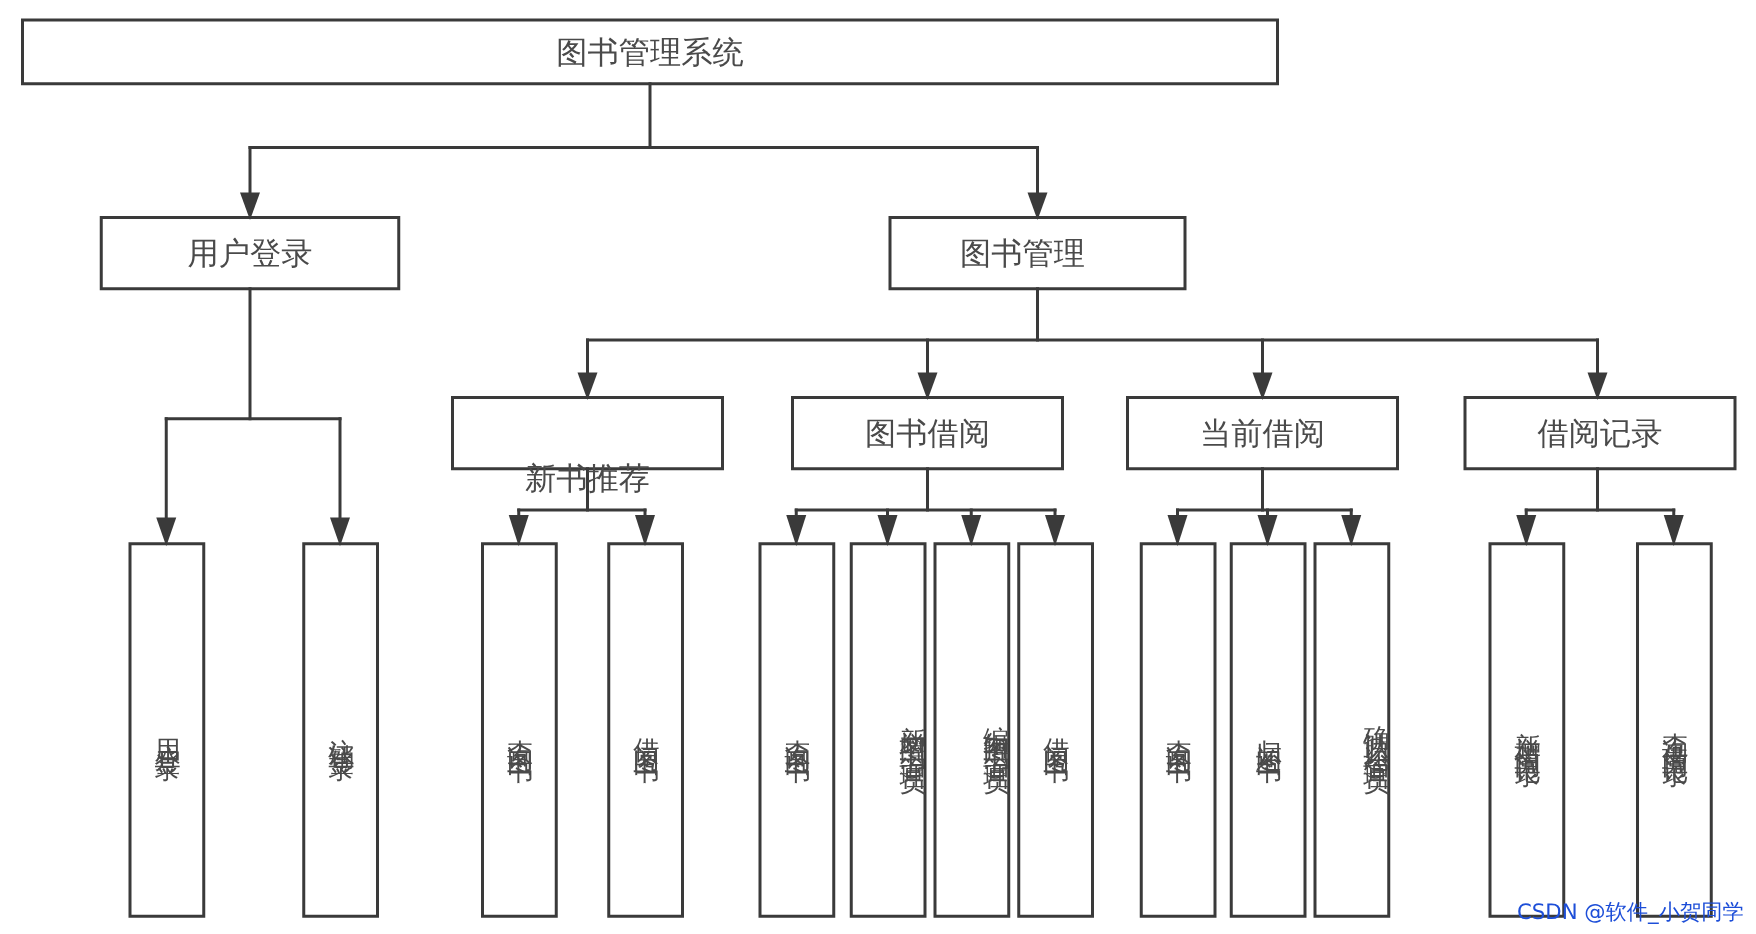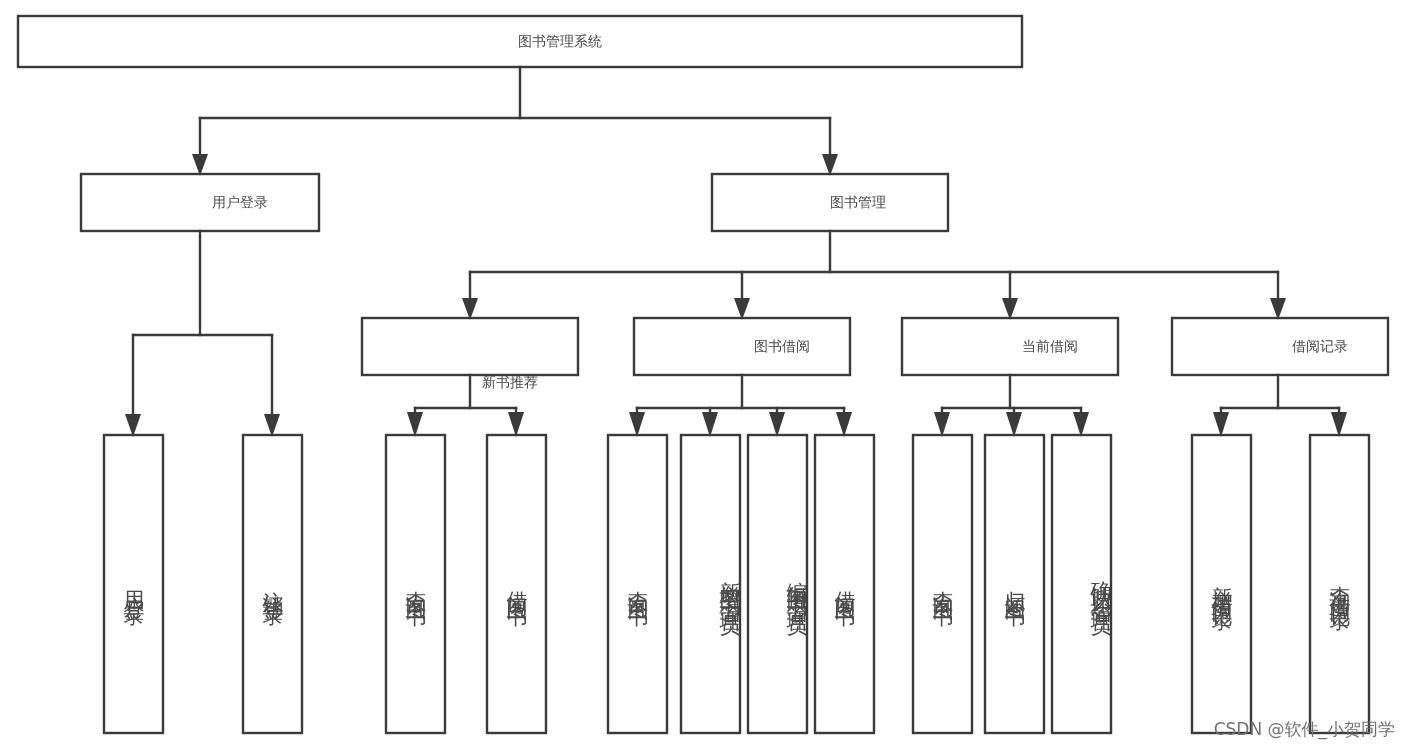--- a/index.html
+++ b/index.html
@@ -44,42 +44,41 @@
     display: flex;
     align-items: center;
     justify-content: center;
     color: #4a4a4a;
     font-family: "DejaVu Sans", "Liberation Sans", sans-serif;
     text-align: center;
     pointer-events: none;
     white-space: nowrap;
   }
   .node-label.horizontal {
-    font-size: 14px;
+    font-size: 25px;
     line-height: 1.2;
-    padding-left: 40px;
   }
   .node-label.vertical {
     writing-mode: vertical-rl;
     text-orientation: upright;
     font-size: 21px;
     letter-spacing: 5px;
     line-height: 1.0;
   }
   .node-label.vertical.top-aligned {
     align-items: flex-start;
     padding-top: 4px;
     box-sizing: border-box;
   }
   .watermark {
     position: absolute;
     right: 10px;
     bottom: 6px;
     font-size: 17px;
-    color: #737373;
+    color: #1d4ed8;
     font-family: "DejaVu Sans", "Liberation Sans", sans-serif;
     white-space: nowrap;
     pointer-events: none;
   }
 </style>
 </head>
 <body>
 
 <div id="diagram-root">
 

